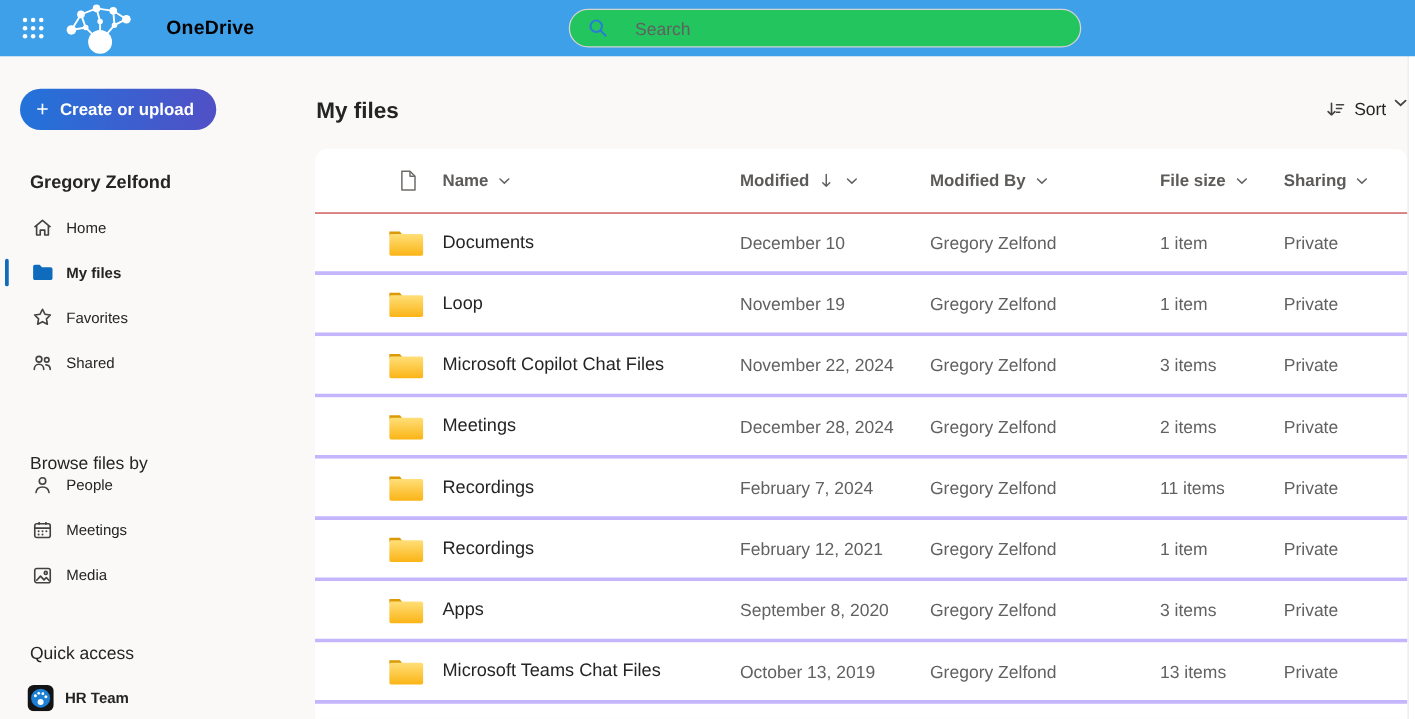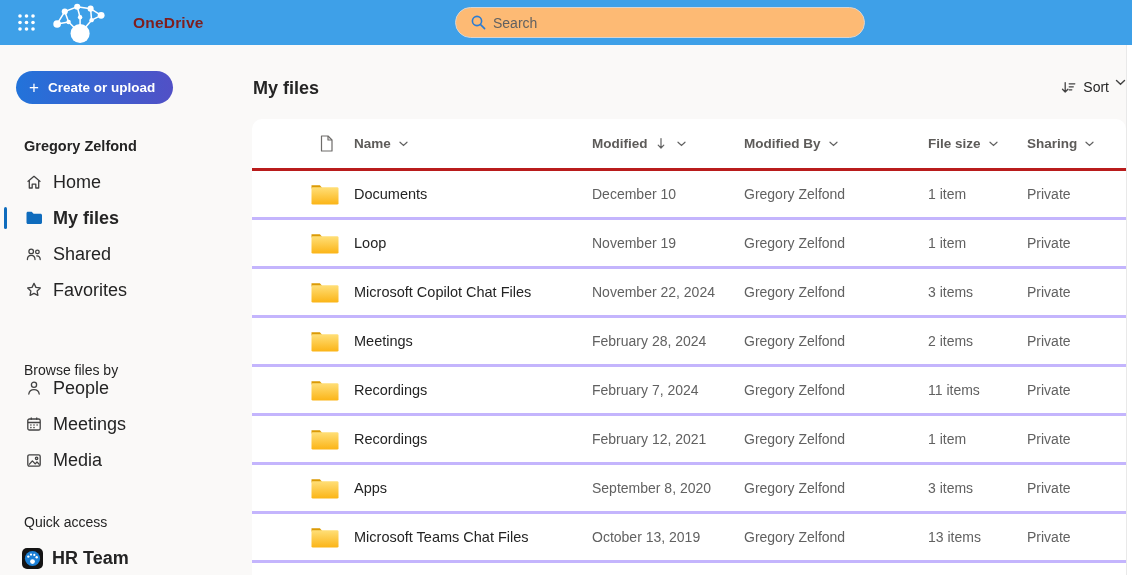--- a/index.html
+++ b/index.html
@@ -5,56 +5,56 @@
   html,body{margin:0;padding:0;width:1132px;height:575px;overflow:hidden;
     font-family:"Liberation Sans",sans-serif;background:#FAF9F8;
     -webkit-font-smoothing:antialiased;}
   *{box-sizing:border-box;}
   
   .topbar{position:absolute;left:0;top:0;right:0;height:45px;background:#3EA0E8;z-index:5;}
   .waffle{position:absolute;left:8px;top:0;width:36px;height:45px;border:none;background:transparent;
     display:flex;align-items:center;justify-content:center;cursor:pointer;padding:0;}
   .logo{position:absolute;left:50px;top:1px;width:64px;height:44px;}
   .app-title{position:absolute;left:133px;top:0;height:45px;display:flex;align-items:center;
-    color:#7f1d1d;font-weight:bold;font-size:15.5px;letter-spacing:.2px;}
-  .search{position:absolute;left:455px;top:7px;width:410px;height:31px;background:#fdba74;
+    color:#000000;font-weight:bold;font-size:15.5px;letter-spacing:.2px;}
+  .search{position:absolute;left:455px;top:7px;width:410px;height:31px;background:#22c55e;
     border:1px solid #d4d4d4;border-radius:16px;display:flex;align-items:center;
-    padding-left:14px;gap:4px;}
+    padding-left:14px;gap:19px;}
   .search input{border:none;outline:none;background:transparent;font-size:14px;color:#333;
     width:320px;font-family:"Liberation Sans",sans-serif;}
   .search input::placeholder{color:#616161;}
   
   .page{position:absolute;left:0;top:45px;right:0;bottom:0;background:#FAF9F8;}
   
   .sidebar{position:absolute;left:0;top:0;width:252px;bottom:0;}
   .create-btn{position:absolute;left:16px;top:26px;height:33px;padding:0 18px 0 13px;
     border:none;border-radius:17px;cursor:pointer;display:flex;align-items:center;gap:9px;
     background:linear-gradient(90deg,#2273DA,#5150C6);color:#fff;font-weight:bold;
     font-size:13.5px;font-family:"Liberation Sans",sans-serif;}
   .plus{font-size:17px;font-weight:normal;line-height:1;margin-top:-1px;}
   .user-name{position:absolute;left:24px;top:93px;font-size:14.5px;font-weight:bold;color:#242424;}
   .nav{position:absolute;left:0;top:119px;width:100%;}
   .nav2{position:absolute;left:0;top:325px;width:100%;}
   .nav3{position:absolute;left:0;top:495px;width:100%;font-weight:bold;}
   .nav-item{position:relative;height:36px;display:flex;align-items:center;cursor:pointer;}
   .nav-item .icn{margin-left:24px;width:20px;height:20px;flex:none;display:flex;align-items:center;justify-content:center;}
-  .nav-item .lbl{margin-left:9px;font-size:18px;color:#242424;white-space:nowrap;}
+  .nav-item .lbl{margin-left:9px;font-size:12px;color:#242424;white-space:nowrap;}
   .nav-item.selected .lbl{font-weight:bold;}
   .sel-bar{position:absolute;left:4px;top:7px;width:3px;height:22px;border-radius:2px;background:#0F6CBD;}
   .side-head{position:absolute;left:24px;font-size:14px;font-weight:normal;color:#242424;}
   .team-icn{margin-left:22px;width:21px;height:21px;border-radius:5px;flex:none;}
   
   .main-title{position:absolute;left:253px;top:33px;font-size:18px;font-weight:bold;color:#242424;}
   .sort{position:absolute;right:6px;top:34px;height:20px;display:flex;align-items:flex-start;gap:6px;
     color:#242424;font-size:14px;cursor:pointer;}
   .card{position:absolute;left:252px;top:74px;right:6px;bottom:0;background:#fff;
     border-radius:10px 10px 0 0;}
   .gutter{position:absolute;top:0;right:0;width:6px;bottom:0;background:#fff;border-left:1px solid #e9e9e9;}
   .grid-cols{display:grid;grid-template-columns:102px 238px 152px 184px 99px 1fr;align-items:center;}
-  .t-header{height:52px;border-bottom:3px solid #b91c1c;color:#5d5b59;font-size:13.5px;font-weight:bold;}
+  .t-header{height:52px;border-bottom:1px solid #b91c1c;color:#5d5b59;font-size:13.5px;font-weight:bold;}
   .h-icon-cell{padding-left:66px;display:flex;align-items:center;}
   .h-cell{display:flex;align-items:center;gap:8px;cursor:pointer;}
   .t-row{height:49px;border-bottom:3px solid #c4b5fd;cursor:pointer;font-size:14px;color:#616161;background:#fff;}
   .c-icon{padding-left:58px;display:flex;align-items:center;}
   .c-name{color:#242424;font-size:14.5px;}
   svg{display:block;}
 </style>
 </head>
 <body>
 
@@ -141,36 +141,36 @@
         <span class="sel-bar"></span>
         <span class="icn">
           <svg width="20" height="20" viewBox="0 0 20 20">
             <path d="M2.5 5.3 c0-.8.6-1.5 1.5-1.5 h3.7 l1.9 1.9 h6.9 c.8 0 1.5.7 1.5 1.5 v7.3 c0 .8-.7 1.5-1.5 1.5 H4 c-.9 0-1.5-.7-1.5-1.5 Z" fill="#0F6CBD"></path>
           </svg>
         </span>
         <span class="lbl">My files</span>
       </div>
       <div class="nav-item">
         <span class="icn">
+          <svg width="20" height="20" viewBox="0 0 20 20" fill="none" stroke="#424242" stroke-width="1.3" stroke-linejoin="round">
+            <path d="M10 3.4 l1.95 3.95 4.35.63 -3.15 3.07 .74 4.33 -3.89-2.05 -3.89 2.05 .74-4.33 -3.15-3.07 4.35-.63 Z"></path>
+          </svg>
+        </span>
+        <span class="lbl">Favorites</span>
+      </div>
+      <div class="nav-item">
+        <span class="icn">
           <svg width="20" height="20" viewBox="0 0 20 20" fill="none" stroke="#424242" stroke-width="1.3" stroke-linecap="round">
             <circle cx="7.2" cy="7.4" r="2.3"></circle>
             <circle cx="13.4" cy="7.9" r="1.8"></circle>
             <path d="M3.4 15.6 c0-2.7 1.9-4.2 3.8-4.2 s3.8 1.5 3.8 4.2"></path>
             <path d="M12.7 11.9 c1.9.1 3.5 1.5 3.5 3.7"></path>
           </svg>
         </span>
         <span class="lbl">Shared</span>
-      </div>
-      <div class="nav-item">
-        <span class="icn">
-          <svg width="20" height="20" viewBox="0 0 20 20" fill="none" stroke="#424242" stroke-width="1.3" stroke-linejoin="round">
-            <path d="M10 3.4 l1.95 3.95 4.35.63 -3.15 3.07 .74 4.33 -3.89-2.05 -3.89 2.05 .74-4.33 -3.15-3.07 4.35-.63 Z"></path>
-          </svg>
-        </span>
-        <span class="lbl">Favorites</span>
       </div>
     </nav>
 
     <div class="side-head" style="top:317px">Browse files by</div>
 
     <nav class="nav2">
       <div class="nav-item">
         <span class="icn">
           <svg width="20" height="20" viewBox="0 0 20 20" fill="none" stroke="#424242" stroke-width="1.3" stroke-linecap="round">
             <circle cx="10" cy="6.8" r="2.6"></circle>
@@ -356,21 +356,21 @@
   <div class="t-row grid-cols">
     <div class="c-icon">
       <span>
         <svg width="30" height="24" viewBox="0 0 30 24">
           <path d="M1.5 3.2 h8.4 l2.7 3.4 H1.5 Z" fill="#DB9A05"></path>
           <rect x="1.5" y="5.2" width="27" height="17.4" rx="1.4" fill="url(#foldg)"></rect>
         </svg>
       </span>
     </div>
     <div class="c-name">Meetings</div>
-    <div class="c-sub">February 28, 2024</div>
+    <div class="c-sub">December 28, 2024</div>
     <div class="c-sub">Gregory Zelfond</div>
     <div class="c-sub">2 items</div>
     <div class="c-sub">Private</div>
   </div>
 
   <div class="t-row grid-cols">
     <div class="c-icon">
       <span>
         <svg width="30" height="24" viewBox="0 0 30 24">
           <path d="M1.5 3.2 h8.4 l2.7 3.4 H1.5 Z" fill="#DB9A05"></path>

